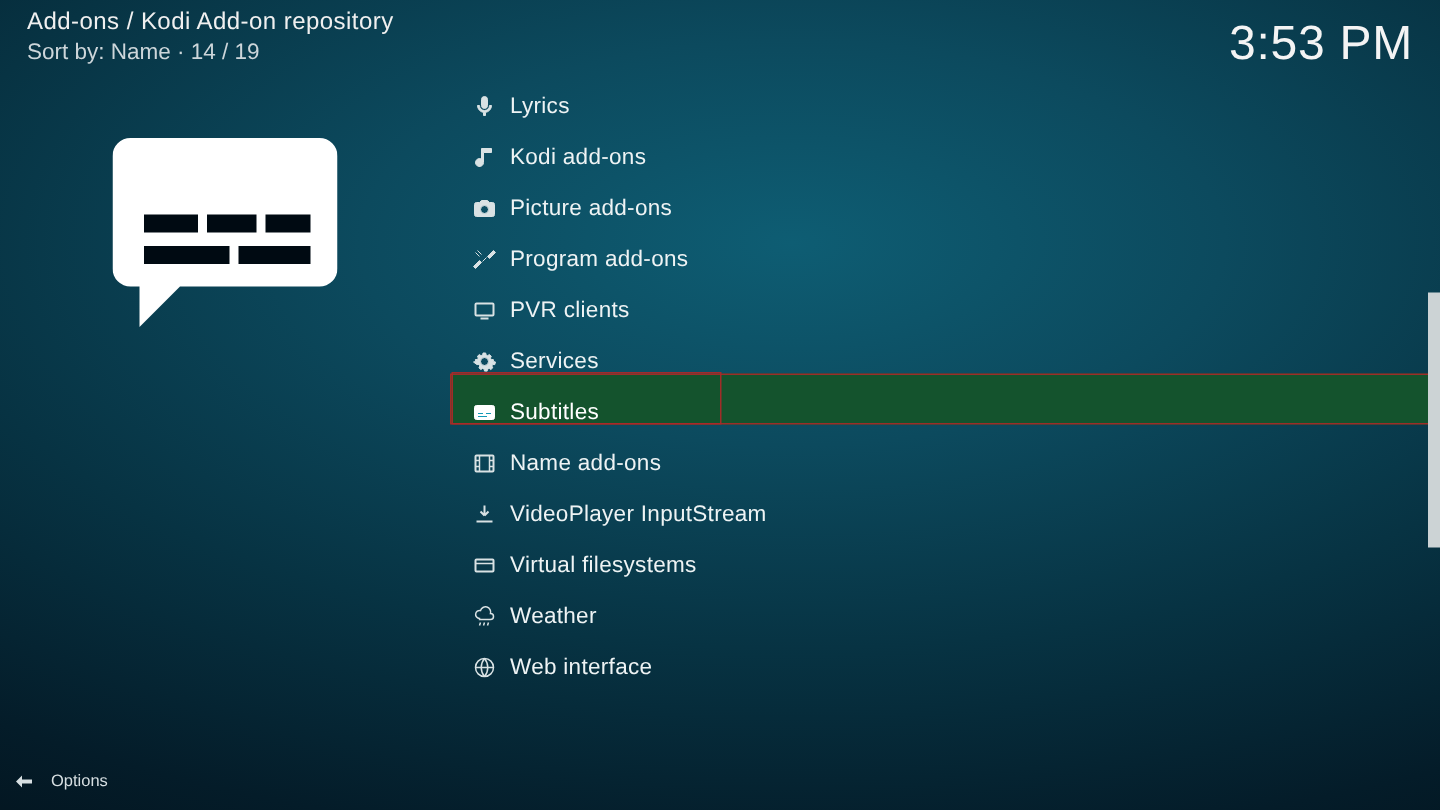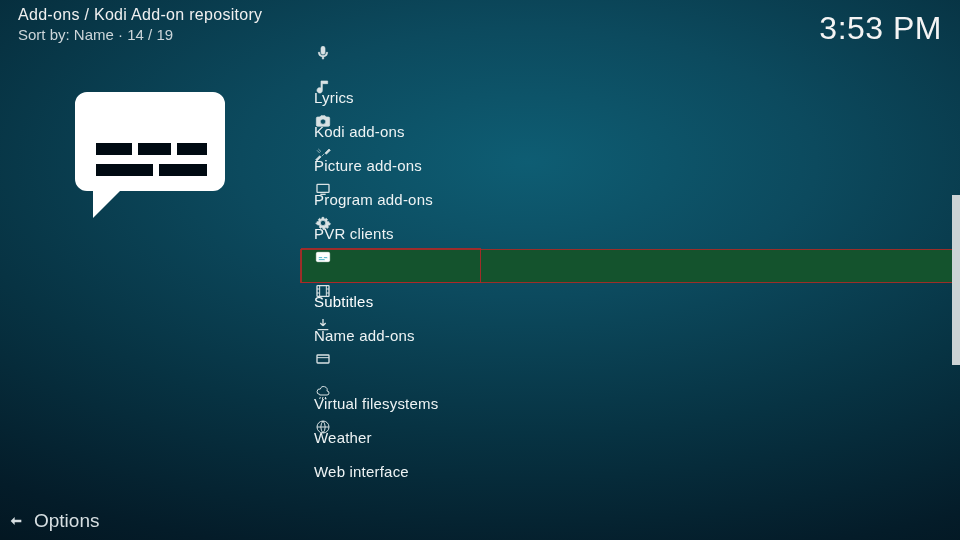--- a/index.html
+++ b/index.html
@@ -28,27 +28,26 @@
     display: flex; align-items: flex-start; justify-content: center;
     padding-top: 40px;
   }
   .thumb-icon { width: 150px; height: 130px; }
   .list-pane {
     position: absolute;
     left: 300px; top: 45px; right: 0; bottom: 48px;
     overflow: hidden;
   }
   .list-item {
-    display: flex; align-items: flex-start;
+    display: flex; align-items: flex-end;
     height: 34px;
     padding-left: 14px;
-    gap: 28px;
+    gap: 8px;
     cursor: pointer;
     position: relative;
-    flex-direction: column;
   }
   .list-item.selected {
     background: #14532d;
   }
   .list-item.highlighted {
     outline: 1px solid rgba(180,40,40,0.85);
     outline-offset: -1px;
   }
   .li-icon { width: 18px; display:flex; justify-content:center; color:#d9e2e4; }
   .li-icon svg { width:16px; height:16px; fill: currentColor; stroke: currentColor; }
@@ -63,21 +62,21 @@
   }
   .footer {
     position:absolute; left:0; bottom:0; right:0;
     height:38px;
     display:flex; align-items:center;
     padding-left:8px;
     gap:10px;
     color:#d7dfe2;
   }
   .footer svg { width:16px; height:16px; fill:#d7dfe2; }
-  .footer .opt-label { font-size:19px; }
+  .footer .opt-label { font-size:11px; }
   
   .red-box {
     position:absolute;
     left:301px;
     width:180px;
     height:35px;
     border:1px solid rgba(175,40,40,0.9);
     pointer-events:none;
   }
 </style>
@@ -183,20 +182,21 @@
     </span>
     <span class="li-label">Name add-ons</span>
   </div>
 
   <div class="list-item">
     <span class="li-icon">
       <svg viewBox="0 0 24 24">
           <path d="M12 3v10m0 0l-4-4m4 4l4-4M4 19h16" stroke-width="2" fill="none"></path>
         </svg>
     </span>
+    <span class="li-label">VideoPlayer InputStream</span>
   </div>
 
   <div class="list-item">
     <span class="li-icon">
       <svg viewBox="0 0 24 24">
           <rect x="3" y="6" width="18" height="12" rx="1" fill="none" stroke-width="2"></rect>
           <path d="M3 10h18" stroke-width="1.5"></path>
         </svg>
     </span>
     <span class="li-label">Virtual filesystems</span>

